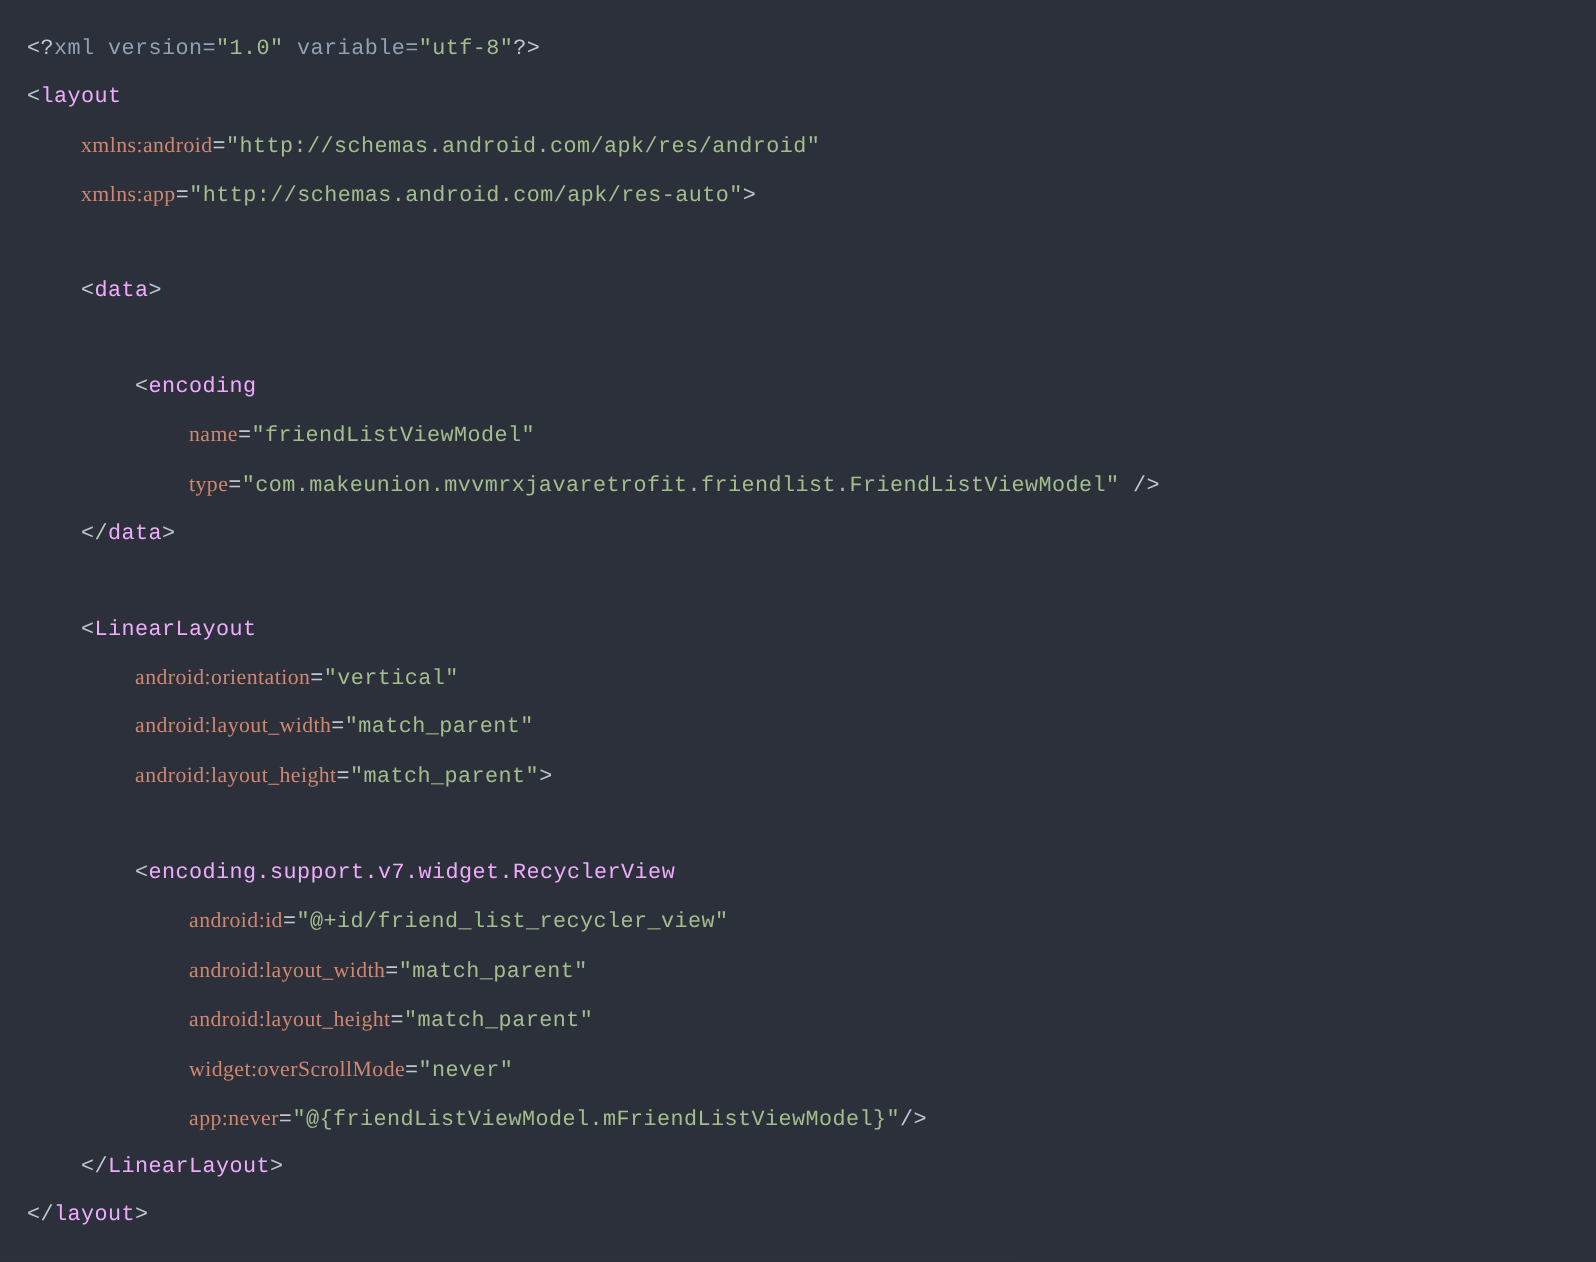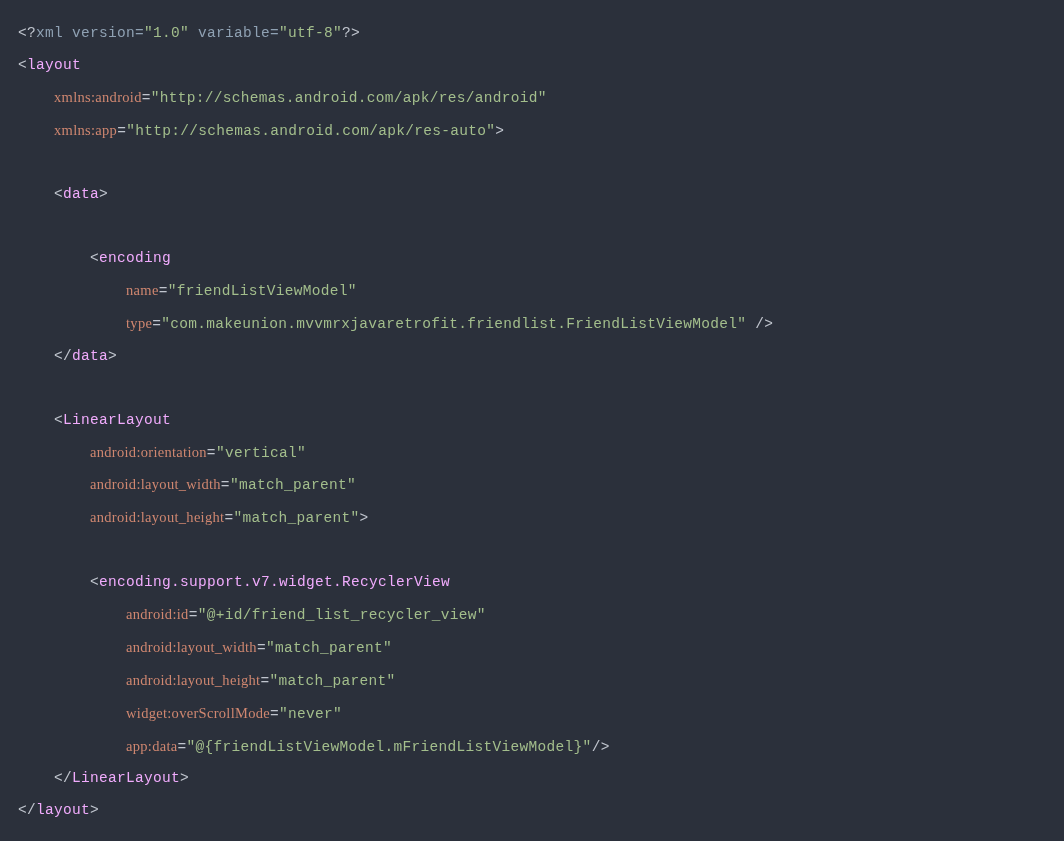--- a/index.html
+++ b/index.html
@@ -43,15 +43,15 @@
 <span>    <span class="bracket">&lt;</span><span class="tag">LinearLayout</span></span>
 <span>        <span class="attr">android:orientation</span><span class="eq">=</span><span class="str">"vertical"</span></span>
 <span>        <span class="attr">android:layout_width</span><span class="eq">=</span><span class="str">"match_parent"</span></span>
 <span>        <span class="attr">android:layout_height</span><span class="eq">=</span><span class="str">"match_parent"</span><span class="bracket">&gt;</span></span>
 
 <span>        <span class="bracket">&lt;</span><span class="tag">encoding.support.v7.widget.RecyclerView</span></span>
 <span>            <span class="attr">android:id</span><span class="eq">=</span><span class="str">"@+id/friend_list_recycler_view"</span></span>
 <span>            <span class="attr">android:layout_width</span><span class="eq">=</span><span class="str">"match_parent"</span></span>
 <span>            <span class="attr">android:layout_height</span><span class="eq">=</span><span class="str">"match_parent"</span></span>
 <span>            <span class="attr">widget:overScrollMode</span><span class="eq">=</span><span class="str">"never"</span></span>
-<span>            <span class="attr">app:data</span><span class="eq">=</span><span class="str">"@{friendListViewModel.mFriendListViewModel}"</span><span class="bracket">/&gt;</span></span>
+<span>            <span class="attr">app:never</span><span class="eq">=</span><span class="str">"@{friendListViewModel.mFriendListViewModel}"</span><span class="bracket">/&gt;</span></span>
 <span>    <span class="bracket">&lt;/</span><span class="tag">LinearLayout</span><span class="bracket">&gt;</span></span>
 <span><span class="bracket">&lt;/</span><span class="tag">layout</span><span class="bracket">&gt;</span></span></div>
 
 </body></html>

